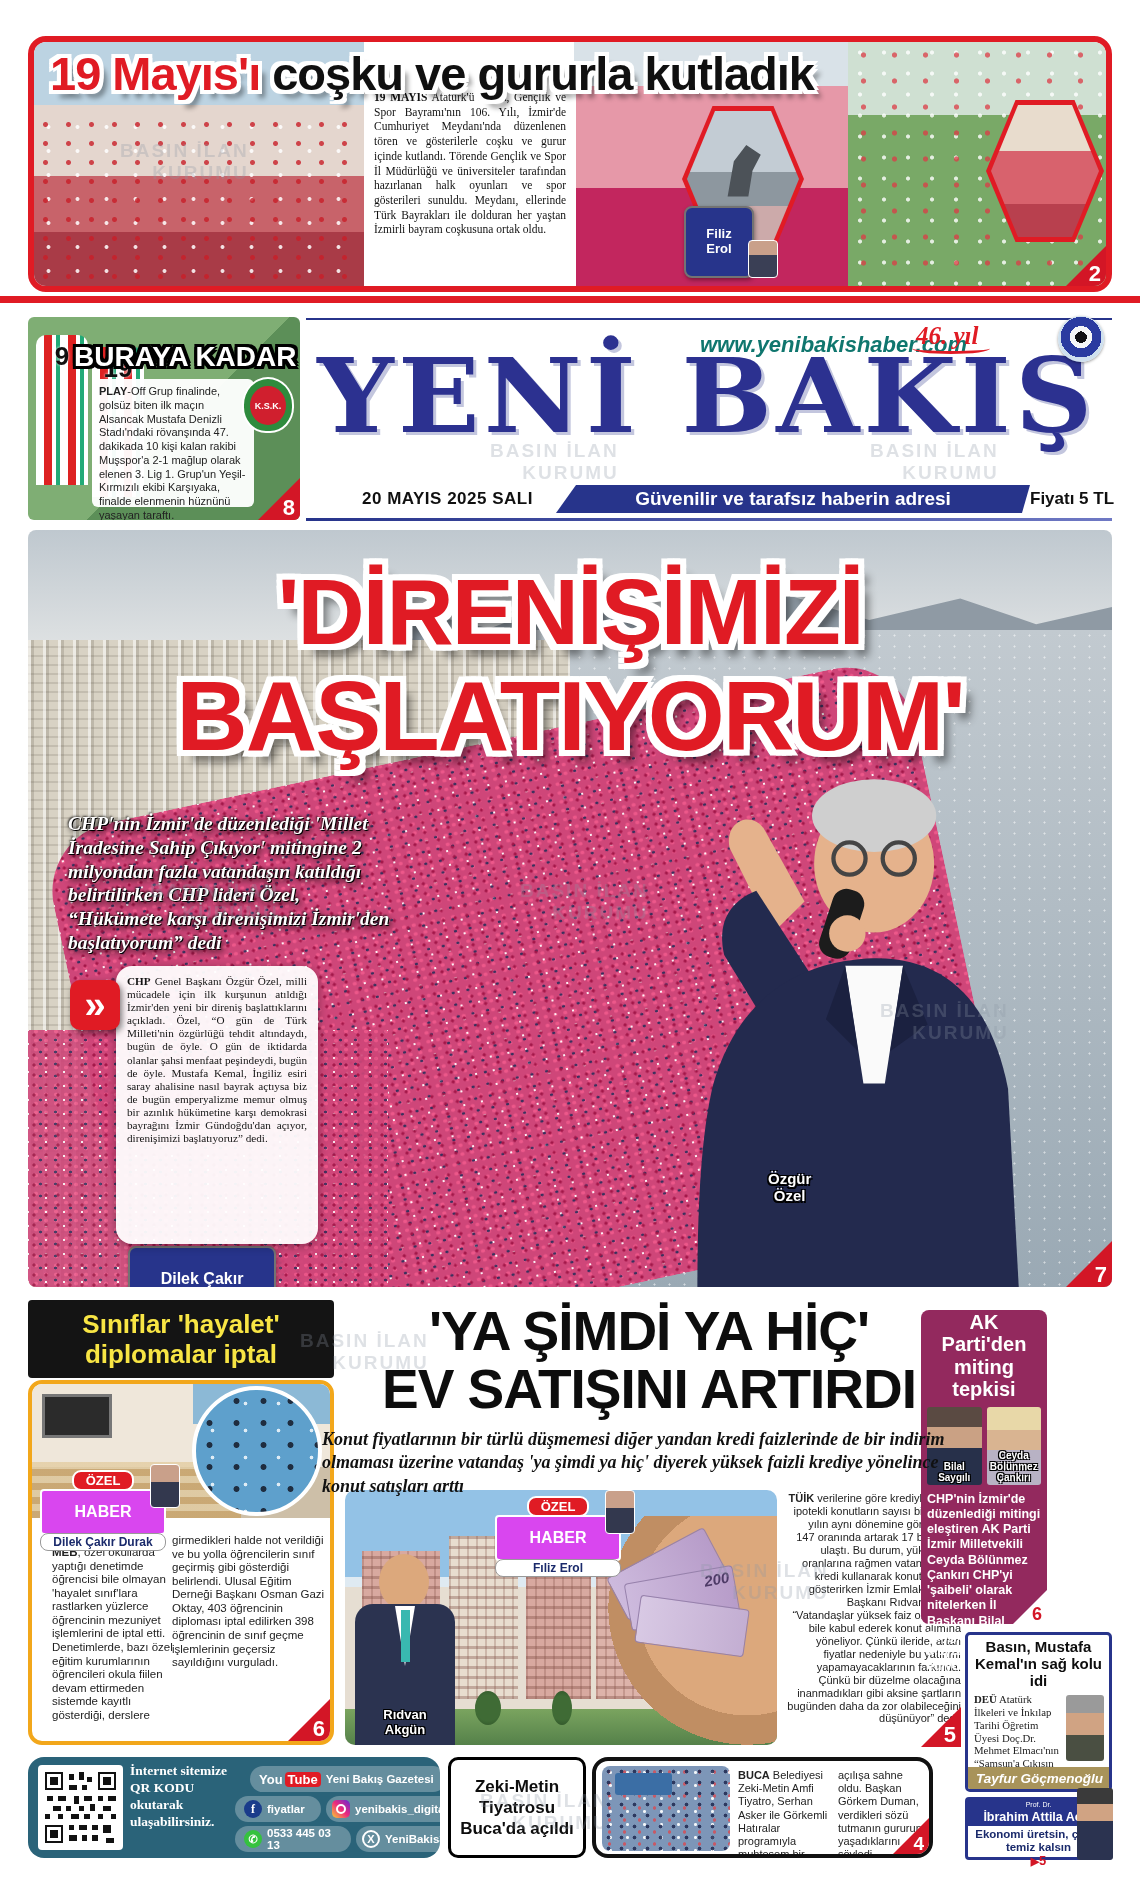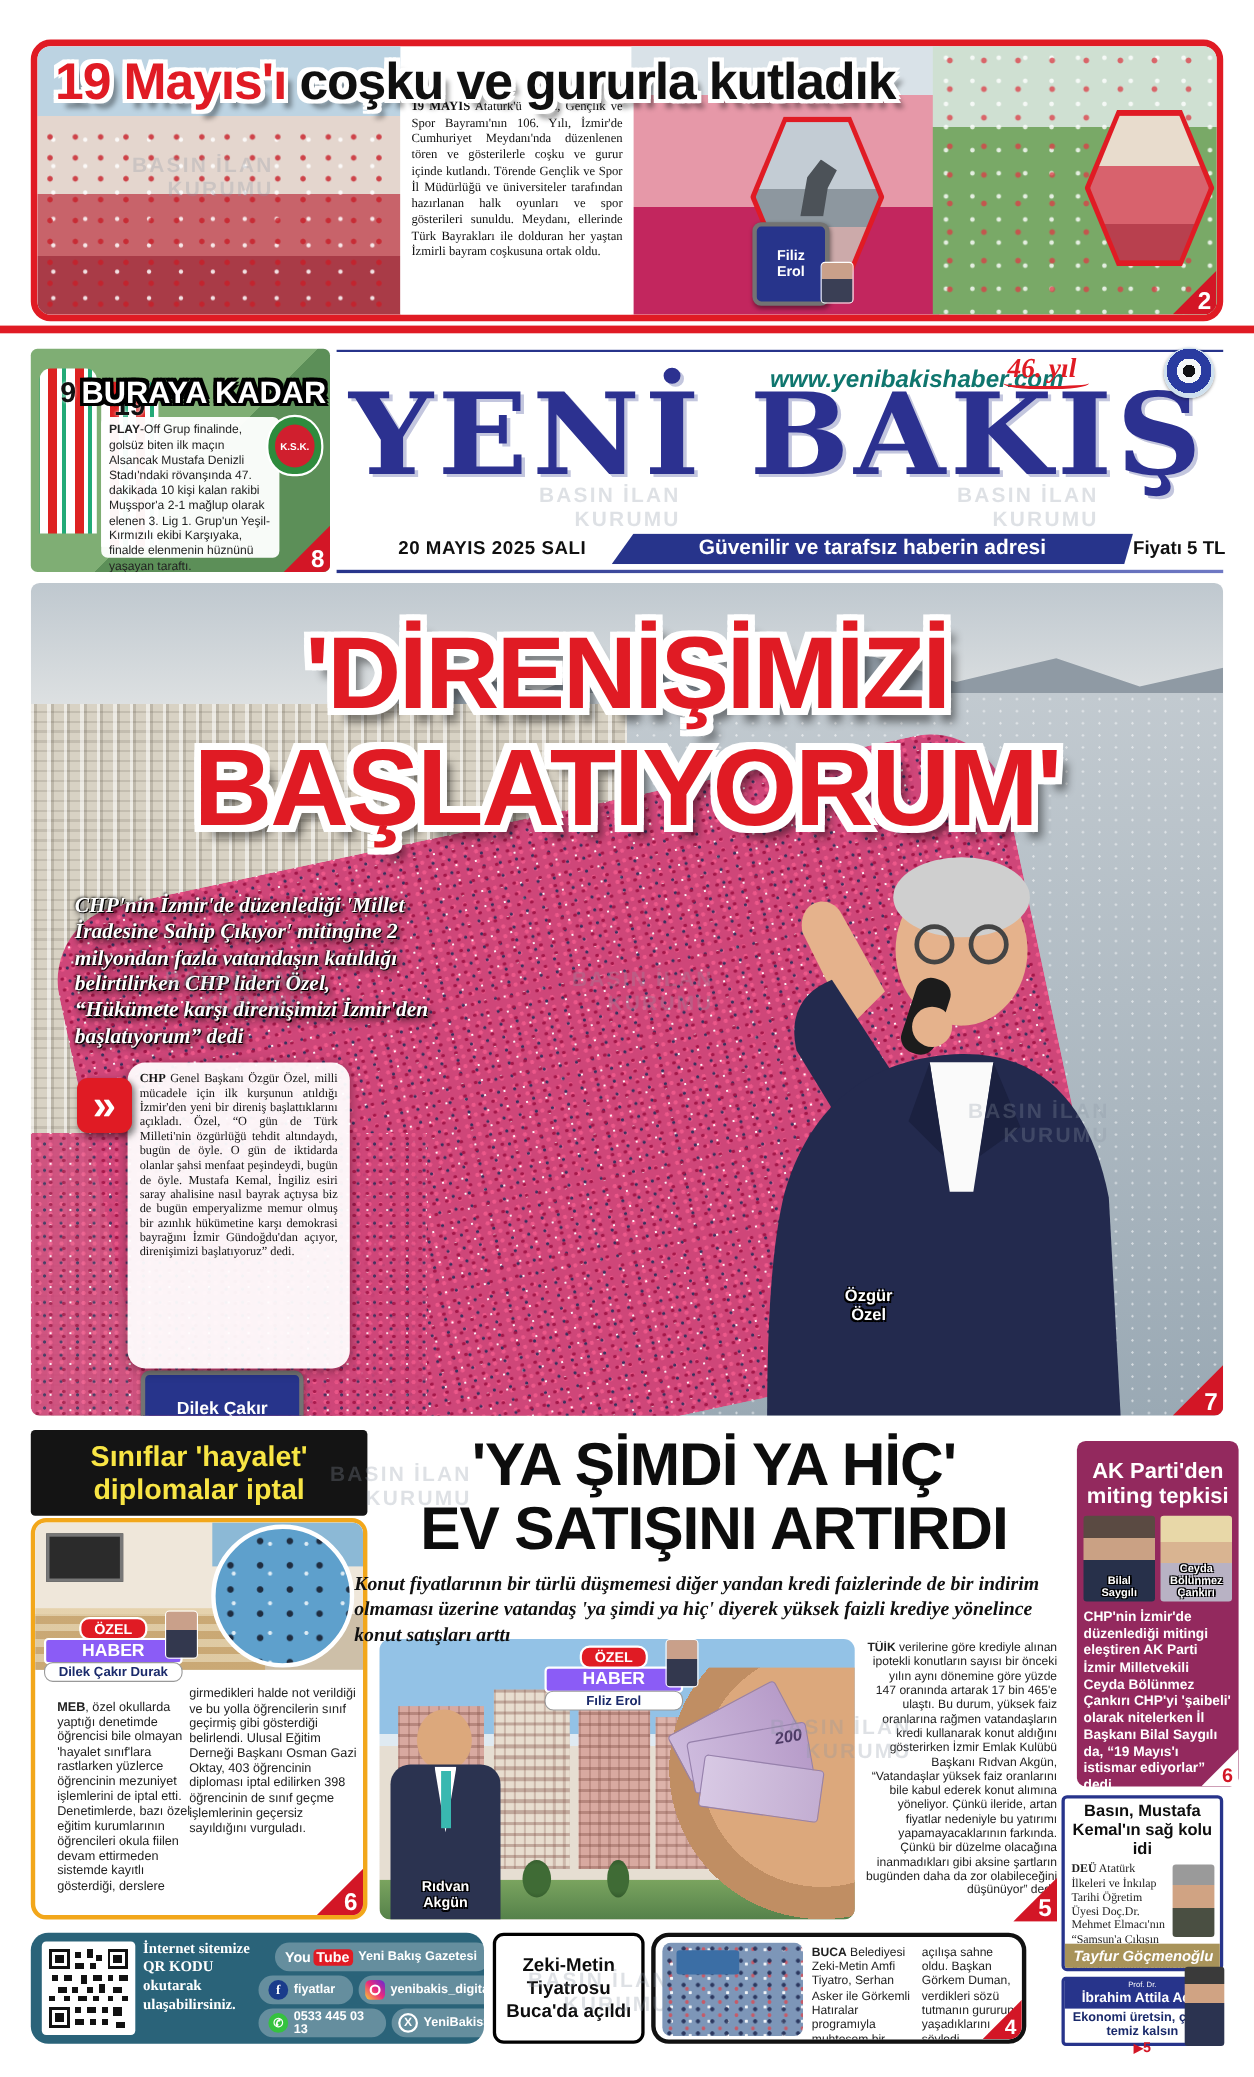--- a/index.html
+++ b/index.html
@@ -67,21 +67,21 @@
   .hex-statue .hexin { background:linear-gradient(180deg,#c3ccd4 0 45%, #8d979f 45% 70%, #caa 70%); }
   .hex-statue .statue { position:absolute; left:34%; top:18%; width:34%; height:44%;
     background:#4c5258; clip-path:polygon(10% 100%,25% 45%,55% 20%,90% 35%,70% 60%,60% 100%); }
   .hex-child .hexin { background:linear-gradient(180deg,#e8dccd 0 35%, #d8626d 35% 75%, #b8404e 75%); }
   .tb-headline { position:absolute; left:16px; top:4px; z-index:6; font-weight:800;
     font-size:47px; letter-spacing:-1px; white-space:nowrap;
     text-shadow:-4px -4px 0 #fff,4px -4px 0 #fff,-4px 4px 0 #fff,4px 4px 0 #fff,
       -4px 0 0 #fff,4px 0 0 #fff,0 -4px 0 #fff,0 4px 0 #fff, 7px 8px 5px rgba(0,0,0,.4); }
   .tb-headline .red { color:#e01b24; }
   .tb-headline .blk { color:#101010; margin-left:12px; }
-  .byline-badge { position:absolute; z-index:7; background:#27348b; border:4px solid #737373;
+  .byline-badge { position:absolute; z-index:7; background:#27348b; border:2px solid #737373;
     border-radius:8px; color:#fff; font-weight:bold; font-size:13px; line-height:1.15;
     padding:4px 6px; text-align:center; box-shadow:1px 2px 4px rgba(0,0,0,.4); }
   .byline-badge .bb-avatar { position:absolute; right:-26px; bottom:-2px; width:30px; height:38px;
     border-radius:4px; background:linear-gradient(180deg,#c9a08a 0 40%, #3a3f55 40%); border:1px solid #fff; }
   .red-rule { left:0; top:296px; width:1140px; height:7px; background:#e01b24; }
 
   
   .sports { left:28px; top:317px; width:272px; height:203px; border-radius:6px; overflow:hidden;
     background:linear-gradient(135deg,#7fae74 0 55%, #5c8f58 55%); z-index:3; }
   .jersey { position:absolute; top:18px; width:52px; height:150px; border-radius:10px 10px 0 0;
@@ -171,22 +171,22 @@
   .edu-photo .desks { position:absolute; left:0; bottom:0; width:70%; height:56px;
     background:repeating-linear-gradient(0deg,#c9a368 0 7px, #e3cda2 7px 14px); opacity:.8; }
   .edu-circle { position:absolute; right:8px; top:2px; width:130px; height:130px; border-radius:50%;
     border:4px solid #fff; background:#5ea0cc;
     background-image:radial-gradient(circle, rgba(20,25,40,.85) 2.5px, transparent 3.4px),
       radial-gradient(circle, rgba(255,255,255,.8) 1.5px, transparent 2.2px);
     background-size:27px 22px, 33px 27px; }
   .oh-badge { position:absolute; z-index:6; width:126px; text-align:center; }
   .oh-badge .oh-ozel { display:inline-block; background:#e01b24; color:#fff; font-weight:800;
     font-size:13px; padding:1px 12px; border-radius:9px; border:2px solid #fff; }
-  .oh-badge .oh-haber { margin-top:-2px; background:#8b5cf6; color:#fff; font-weight:800;
-    font-size:16px; padding:1px 8px; border:2px solid #fff; border-radius:4px; }
+  .oh-badge .oh-haber { margin-top:-2px; background:#d946ef; color:#fff; font-weight:800;
+    font-size:16px; padding:12px 8px; border:2px solid #fff; border-radius:4px; }
   .oh-badge .oh-name { margin-top:-2px; background:#fff; color:#1a2a6b; font-weight:800;
     font-size:12px; padding:1px 6px; border-radius:8px; border:1px solid #999; }
   .oh-badge .oh-avatar { position:absolute; right:-14px; top:-6px; width:30px; height:44px;
     border-radius:4px; background:linear-gradient(180deg,#c9a08a 0 40%, #33384e 40%); border:1px solid #fff; }
   .edu-col1 { position:absolute; left:20px; top:150px; width:124px; height:204px; overflow:hidden;
     font-size:11.5px; line-height:1.18; color:#222;margin-top:12px; }
   .edu-col2 { position:absolute; left:140px; top:150px; width:156px; height:204px; overflow:hidden;
     font-size:11.5px; line-height:1.18; color:#222; }
   .edu-osman { float:left; width:92px; height:104px; margin:0 4px 2px 0; position:relative;
     background:linear-gradient(180deg,#8a8f6a 0 18%, #d9b491 18% 60%, #6b6f58 60%); border-radius:4px; }
@@ -214,22 +214,22 @@
   .hand { position:absolute; right:-30px; top:10%; width:200px; height:230px;
     background:radial-gradient(ellipse at 70% 40%, #dca87c 0 55%, #c08e63 55% 70%, transparent 70%); }
   .note { position:absolute; width:110px; height:48px; background:linear-gradient(90deg,#cdbadd,#b79cc9);
     border:1px solid #9681ab; border-radius:4px; }
   .note .n200 { position:absolute; right:4px; top:2px; color:#4d3a66; font-weight:800; font-size:15px; font-style:italic; }
   .h-body { left:787px; top:1492px; width:174px; height:255px; overflow:hidden; z-index:2;
     font-size:11px; line-height:1.18; color:#222; text-align:right; }
   .h-byline { width:126px; }
 
   
-  .akp { left:979px; top:1310px; width:147px; height:314px; background:#93295e; border-radius:8px;
-    padding:17px 6px; z-index:2; }
+  .akp { left:921px; top:1310px; width:126px; height:314px; background:#93295e; border-radius:8px;
+    padding:1px 6px; z-index:2; }
   .akp-title { color:#fff; font-weight:800; font-size:20px; line-height:1.12; text-align:center; }
   .akp-photos { display:flex; gap:5px; margin-top:6px; }
   .akp-ph { position:relative; width:65px; height:78px; border-radius:3px; }
   .akp-ph1 { background:linear-gradient(180deg,#5a4a42 0 26%, #caa184 26% 52%, #27304a 52%); }
   .akp-ph2 { background:linear-gradient(180deg,#e8d8a8 0 30%, #d9b491 30% 55%, #b8b2c4 55%); }
   .akp-ph .photo-label { font-size:10px; }
   .akp-body { margin-top:7px; color:#fff; font-weight:bold; font-size:12.5px; line-height:1.22; }
   .basin { left:965px; top:1632px; width:147px; height:160px; background:#fff;
     border:3px solid #27348b; border-radius:5px; z-index:2; overflow:hidden; }
   .basin-title { margin-top:4px; text-align:center; color:#0d0d0d; font-weight:800;

